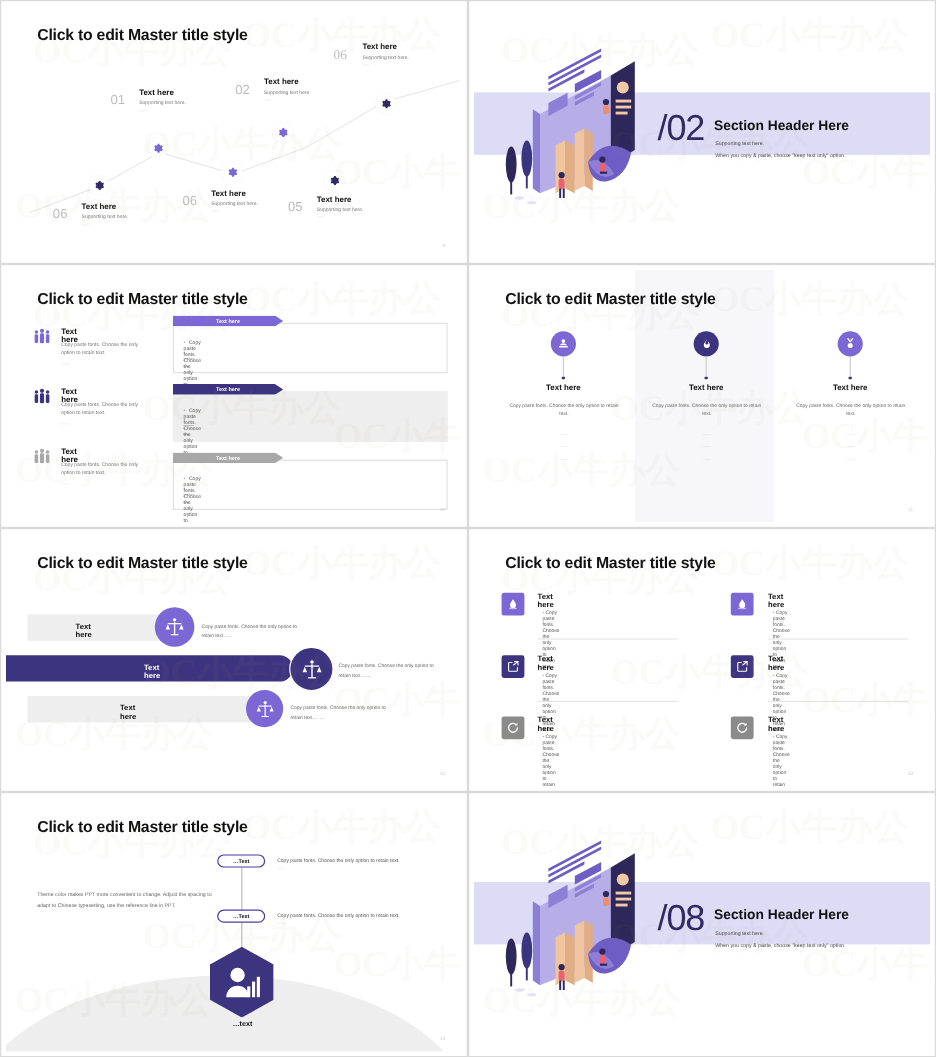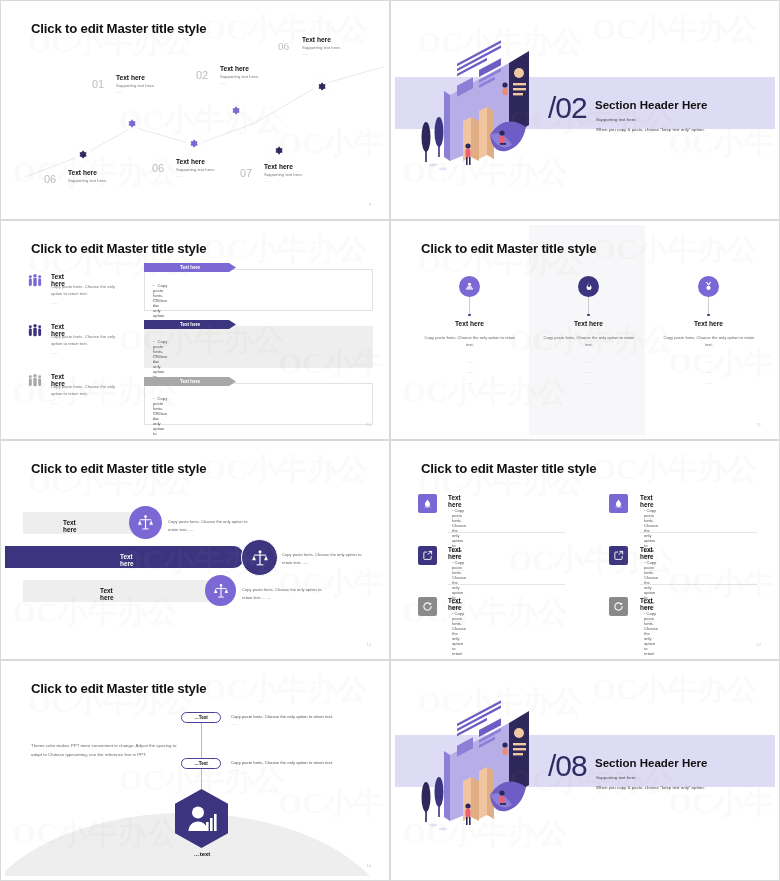--- a/index.html
+++ b/index.html
@@ -221,21 +221,21 @@
         <div class="step" style="left:196px; top:60px;">
           <div class="num" style="left:-5px; top:4px;">02</div>
           <div style="margin-left:19px;">
             <div class="sttl">Text here</div>
             <div class="ssub">Supporting text here.</div>
             <div class="sdash">——</div>
           </div>
         </div>
 
         <div class="step" style="left:240px; top:158px;">
-          <div class="num" style="left:-5px; top:4px;">07</div>
+          <div class="num" style="left:-5px; top:4px;">05</div>
           <div style="margin-left:19px;">
             <div class="sttl">Text here</div>
             <div class="ssub">Supporting text here.</div>
             <div class="sdash">——</div>
           </div>
         </div>
 
         <div class="step" style="left:278px; top:31px;">
           <div class="num" style="left:-5px; top:4px;font-family:Liberation Serif, serif;">06</div>
           <div style="margin-left:19px;">

